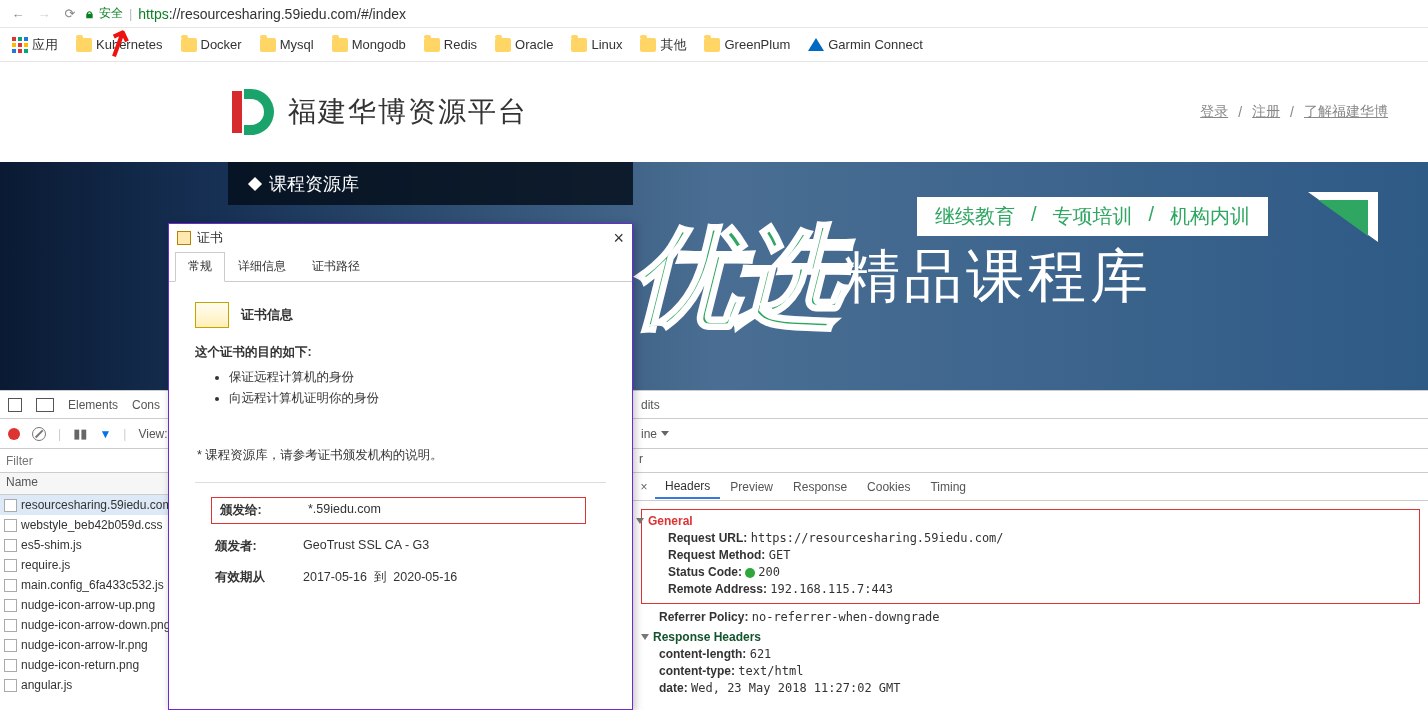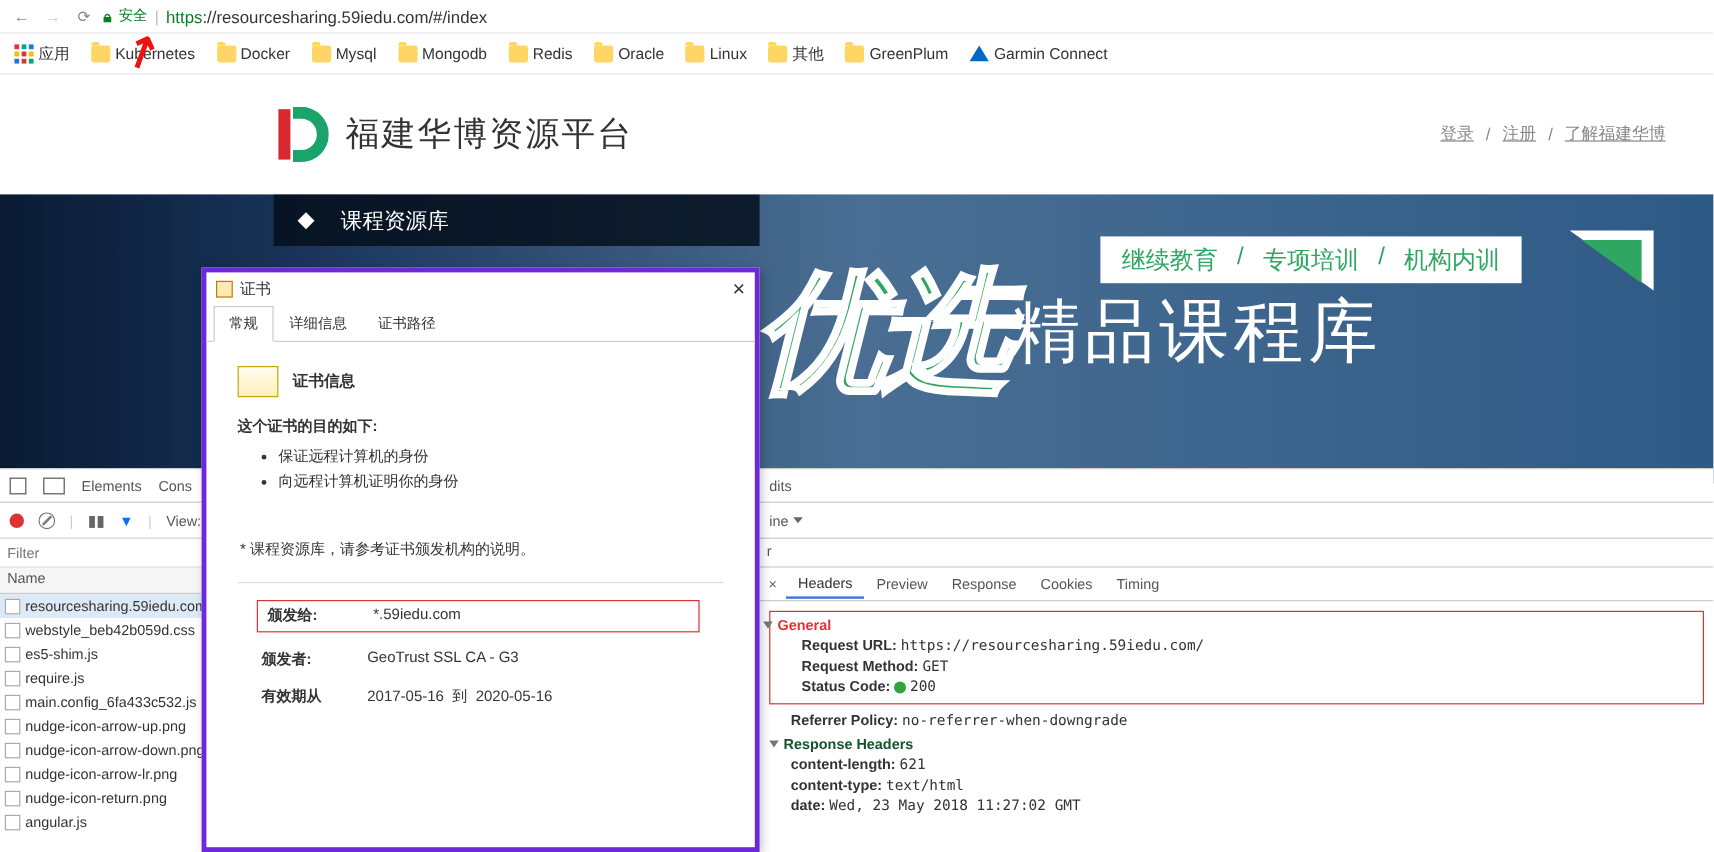--- a/index.html
+++ b/index.html
@@ -39,21 +39,21 @@
 .sitehead .logo { display:flex; align-items:center; gap:14px;text-align:center; }
 .sitehead .logo .mark { width:46px; height:46px; position:relative; }
 .sitehead .logo .mark .v { position:absolute; left:4px; top:2px; width:10px; height:42px; background:#d72a2e; }
 .sitehead .logo .mark .c { position:absolute; left:16px; top:0; width:30px; height:46px; border:10px solid #1aa36b; border-left:none; border-radius:0 23px 23px 0; }
 .sitehead .logo .title { font-size:28px; color:#333; font-weight:500; letter-spacing:2px; }
 .sitehead .links { font-size:14px; color:#888; display:flex; gap:10px; align-items:center; }
 .sitehead .links a { color:#888; cursor:pointer;text-decoration:underline; }
 
 
 .banner { height:241px; position:relative; background:linear-gradient(90deg,#0a1a33 0%, #163054 15%, #4a6e93 50%, #2e5a86 100%); overflow:hidden; }
-.banner .darkbar { position:absolute; left:228px; top:0; width:405px; height:43px; background:rgba(5,15,28,.85); display:flex; align-items:center; padding:0 22px; color:#fff; font-size:18px; gap:24px; }
+.banner .darkbar { position:absolute; left:228px; top:0; width:405px; height:43px; background:rgba(5,15,28,.85); display:flex; align-items:center; padding:0 22px; color:#fff; font-size:18px; gap:9px; }
 .banner .darkbar .diamond { width:10px; height:10px; background:#fff; transform:rotate(45deg); }
 .banner .txtmain { position:absolute; right:40px; top:40px; display:flex; align-items:center; gap:8px; }
 .banner .youxuan { font-size:110px; font-weight:bold; color:#2fa661; -webkit-text-stroke:3px #fff; font-style:italic; letter-spacing:-8px; line-height:1; }
 .banner .jingpin { font-size:58px; color:#fff; font-weight:400; letter-spacing:4px; }
 .banner .subtop { position:absolute; right:160px; top:35px; background:#fff; padding:6px 18px; font-size:20px; color:#2fa661; display:flex; gap:16px; font-weight:500; }
 .banner .subtop .sl { color:#2fa661; }
 .banner .tri { position:absolute; right:50px; top:30px; width:0; height:0; border-right:70px solid #fff; border-bottom:50px solid transparent; border-top:0; }
 .banner .tri:after { content:''; position:absolute; top:8px; left:10px; border-right:50px solid #2fa661; border-bottom:36px solid transparent; }
 
 
@@ -75,21 +75,21 @@
 .dtoolbar .tri2 { width:0;height:0;border-left:4px solid transparent;border-right:4px solid transparent;border-top:5px solid #666; }
 .filterbar { height:24px; border-bottom:1px solid #ccc; }
 .filterbar input { width:100%; height:100%; border:none; padding:0 6px; font-size:12px; outline:none; }
 .namehdr { height:22px; border-bottom:1px solid #ccc; padding:2px 6px; font-size:12px; color:#555; background:#f6f6f6; }
 .netlist { flex:1; overflow:auto; }
 .netlist .row { height:20px; display:flex; align-items:center; padding:0 4px; gap:4px; font-size:12px; color:#333; cursor:pointer; }
 .netlist .row.sel { background:#dde9f7; }
 .netlist .row .fi { width:13px;height:13px;border:1px solid #aaa;background:#fff; }
 
 
-.cert { position:absolute; left:168px; top:223px; width:465px; height:487px; background:#fff; border:4px solid #6d28d9; box-shadow:2px 2px 8px rgba(0,0,0,.25); }
+.cert { position:absolute; left:168px; top:223px; width:465px; height:487px; background:#fff; border:1px solid #6d28d9; box-shadow:2px 2px 8px rgba(0,0,0,.25); }
 .cert .titlebar { height:28px; display:flex; align-items:center; justify-content:space-between; padding:0 8px; font-size:13px; }
 .cert .titlebar .ci { display:flex; gap:6px; align-items:center; }
 .cert .titlebar .cicon { width:14px;height:14px;border:1px solid #b88400;background:#ffe9b0; }
 .cert .close { font-size:18px; cursor:pointer; font-family:Arial; }
 .cert .certtabs { display:flex; border-bottom:1px solid #ccc; padding:0 6px; }
 .cert .certtabs .tab { padding:5px 12px; font-size:12px; cursor:pointer; border:1px solid transparent; }
 .cert .certtabs .tab.active { border-color:#ccc; border-bottom-color:#fff; background:#fff; margin-bottom:-1px; }
 .cert .body { padding:20px 26px; font-size:12.5px; color:#333; }
 .cert .infohead { display:flex; gap:12px; align-items:center; margin-bottom:16px; }
 .cert .infohead .badge { width:34px;height:26px;border:1px solid #c4a500;background:linear-gradient(#fffcf0,#fff0b8); position:relative; }
@@ -311,20 +311,21 @@
     <div class="detail">
       <div class="sec">
         <div class="gen">
           <div class="sechead" style="color:#d33;margin-left:-14px">
               <span class="ar"></span>
               <span>General</span>
             </div>
           <div class="line"><span class="lk">Request URL:</span> <span class="lv">https://resourcesharing.59iedu.com/</span></div>
           <div class="line"><span class="lk">Request Method:</span> <span class="lv">GET</span></div>
           <div class="line"><span class="lk">Status Code:</span> <span class="dot"></span><span class="lv">200</span></div>
+          <div class="line"><span class="lk">Remote Address:</span> <span class="lv">192.168.115.7:443</span></div>
         </div>
         <div class="line"><span class="lk">Referrer Policy:</span> <span class="lv">no-referrer-when-downgrade</span></div>
       </div>
       <div class="sec">
         <div class="sechead">
             <span class="ar"></span>
             <span>Response Headers</span>
           </div>
         <div class="line"><span class="lk">content-length:</span> <span class="lv">621</span></div>
         <div class="line"><span class="lk">content-type:</span> <span class="lv">text/html</span></div>

